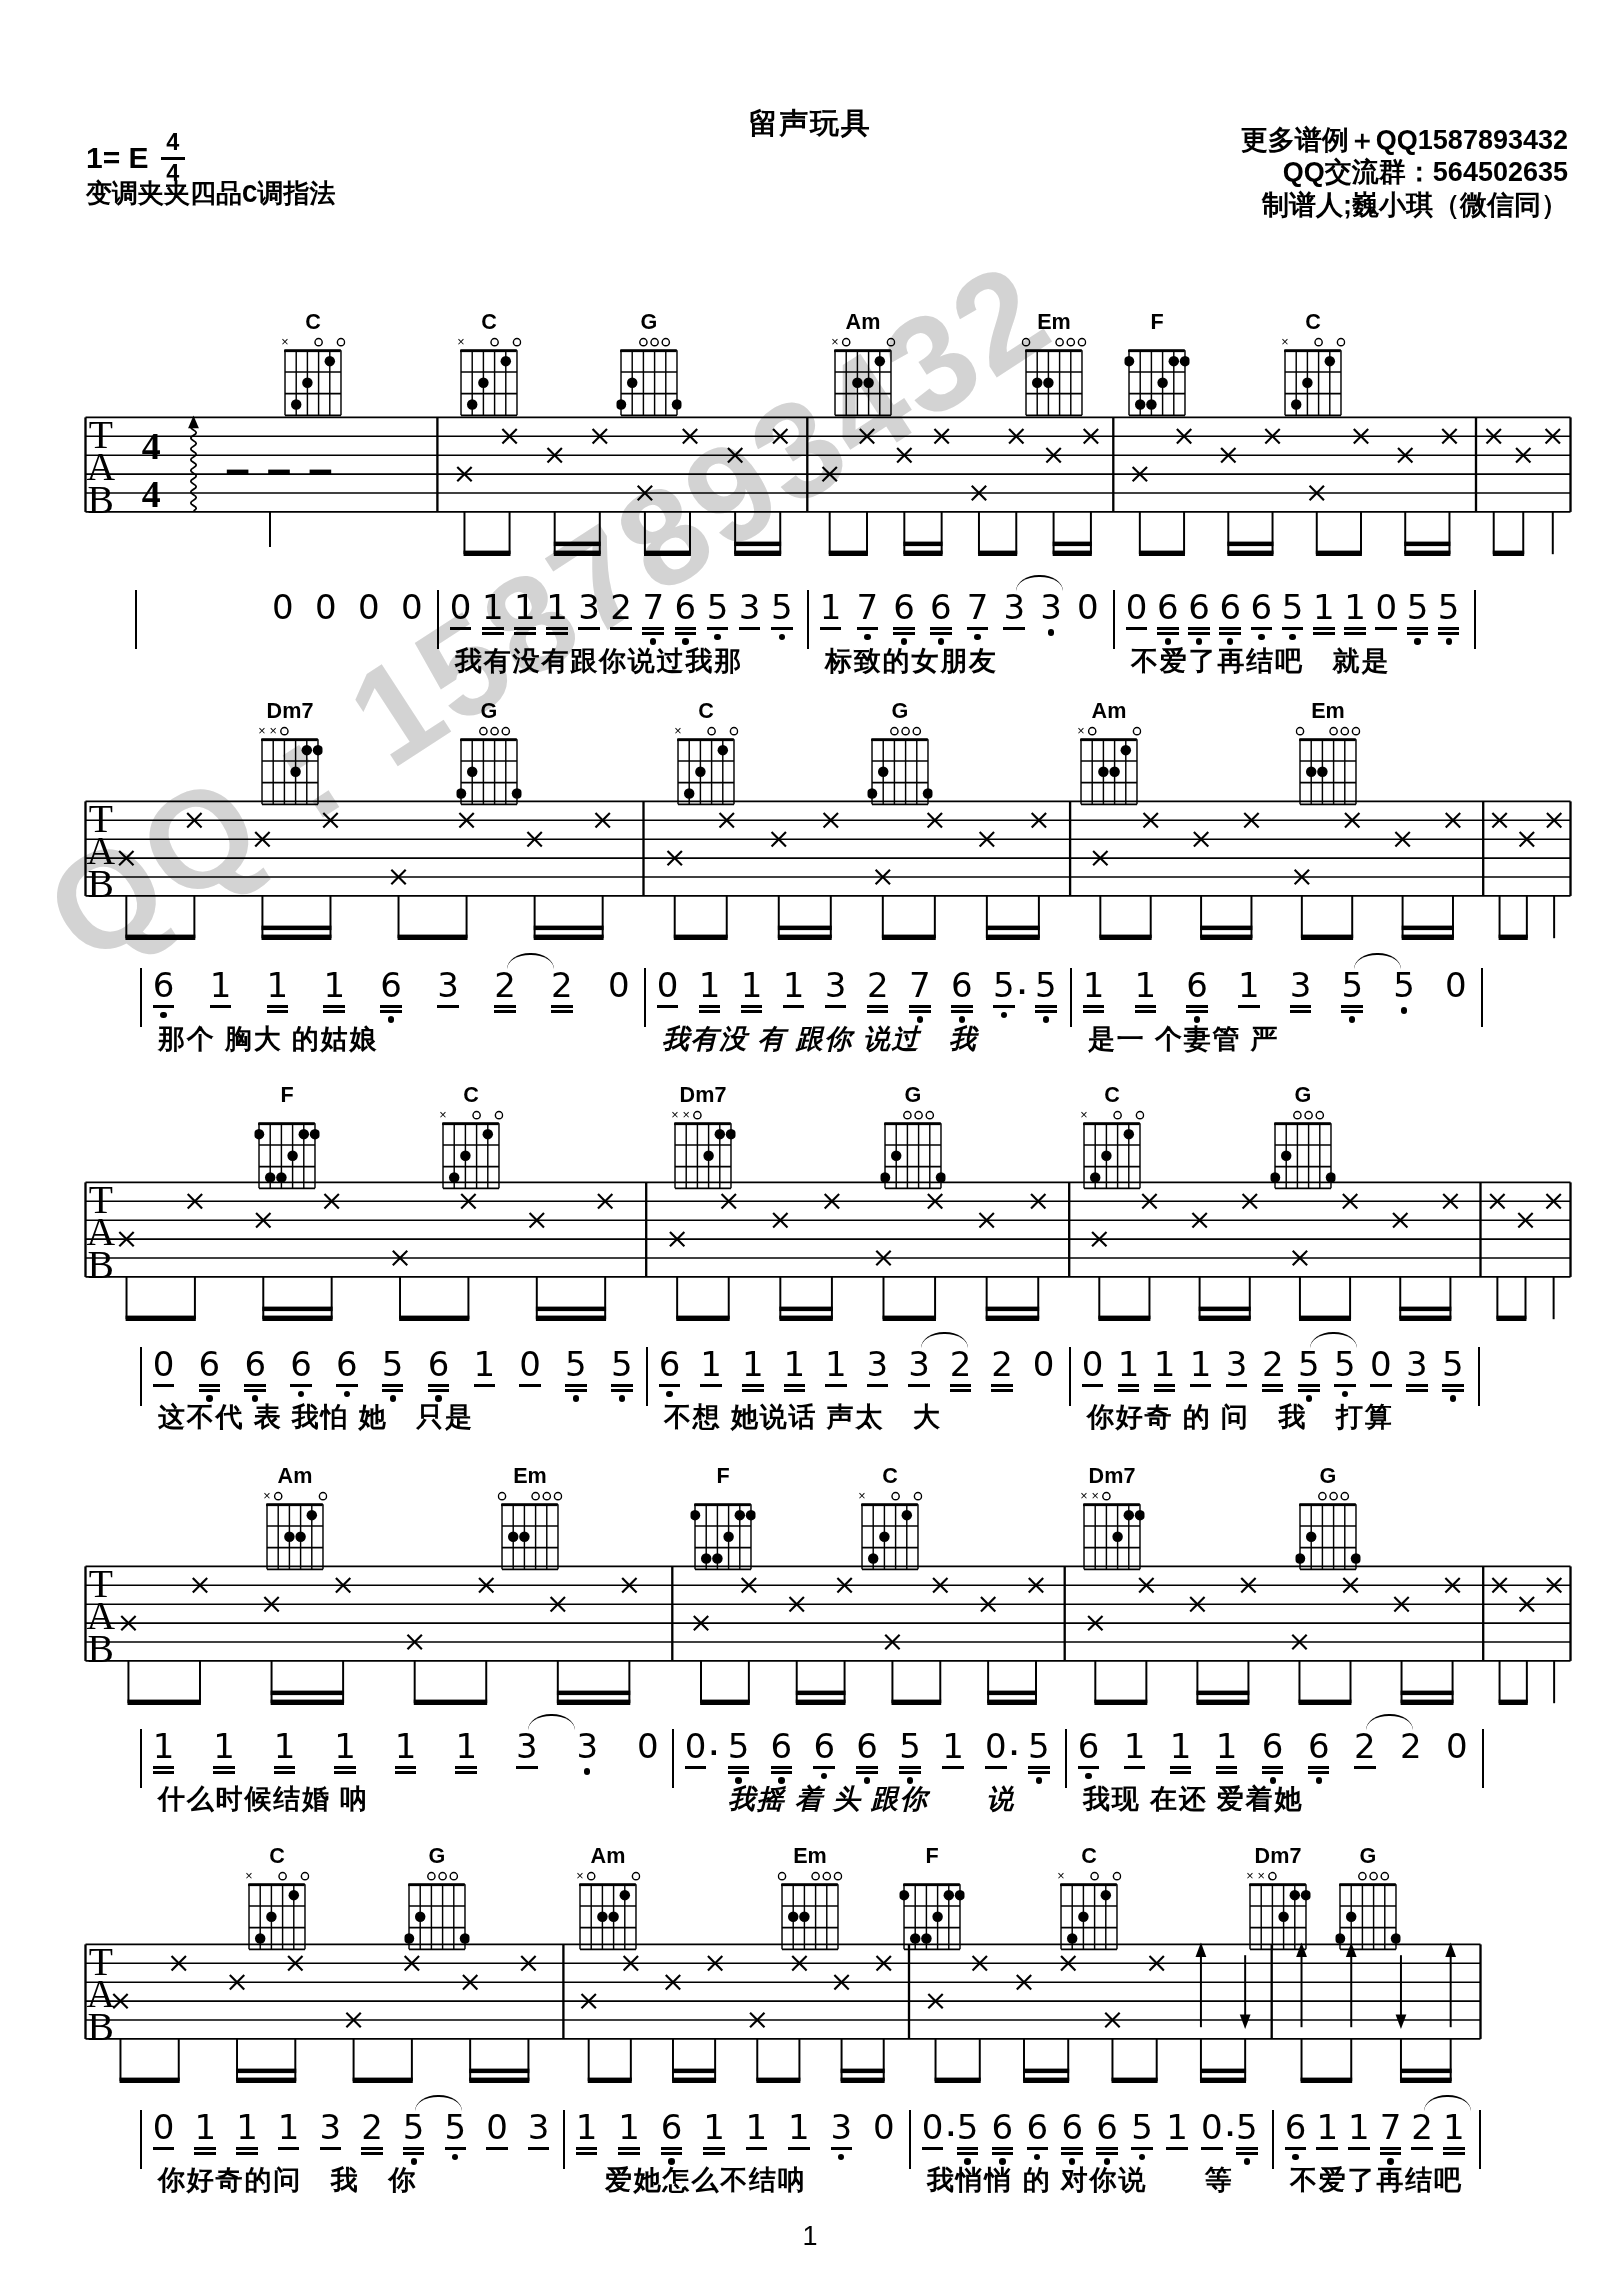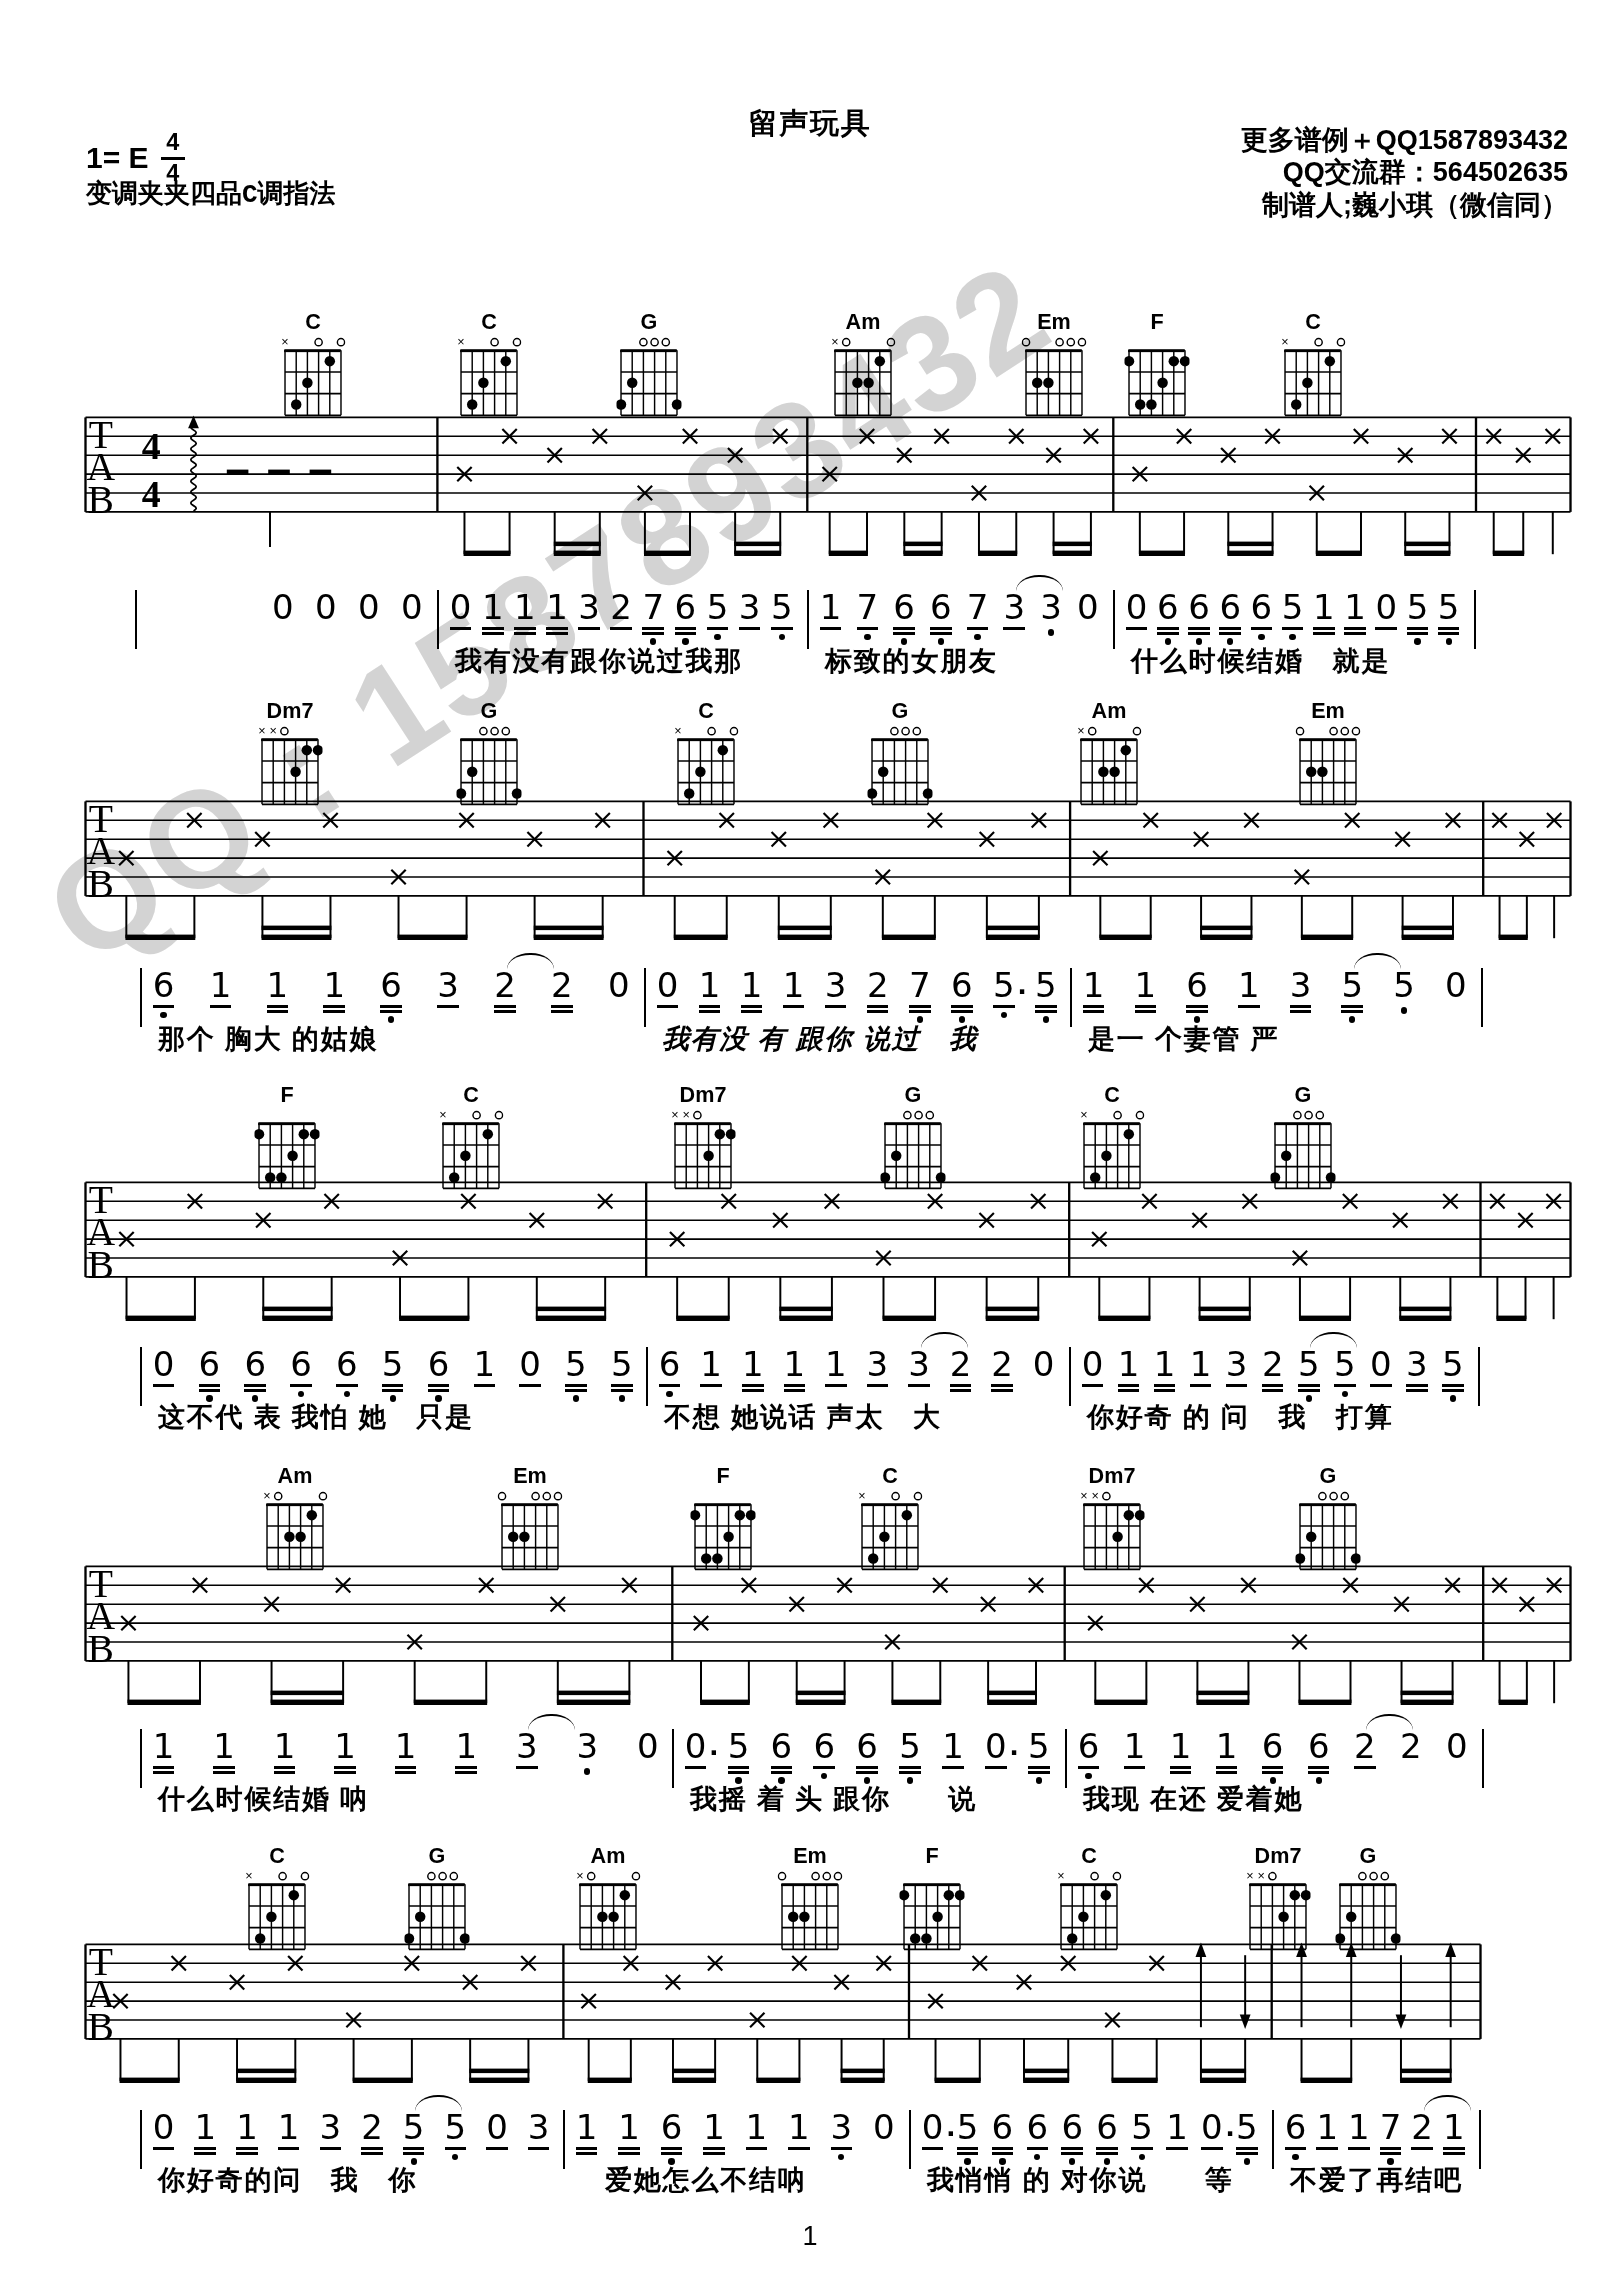--- a/index.html
+++ b/index.html
@@ -486,21 +486,21 @@
           <div class="ul"></div>
           <div class="odot"></div>
         </div>
         <div class="note">
           <div class="digit">5</div>
           <div class="ul"></div>
           <div class="ul"></div>
           <div class="odot"></div>
         </div>
       </div>
-      <div class="lyric" style="left: 1131px; top: 643px;">什么时候结婚　就是</div>
+      <div class="lyric" style="left: 1131px; top: 643px;">不爱了再结吧　就是</div>
       <div class="chord" style="left: 290px; top: 700px;"><div class="cname">Dm7</div><svg width="65" height="85" style="position: static;" viewBox="0 0 72 94">
           <text x="5" y="13" font-size="14" text-anchor="middle" font-family="Liberation Sans">×</text>
           <text x="17.4" y="13" font-size="14" text-anchor="middle" font-family="Liberation Sans">×</text>
           <circle cx="29.8" cy="9" r="4" fill="none" stroke="#000" stroke-width="1.6"></circle>
           <rect x="4" y="17" width="62.4" height="3" fill="#000"></rect>
           <line x1="5" y1="18" x2="5" y2="90" stroke="#000" stroke-width="1.6"></line>
           <line x1="17.4" y1="18" x2="17.4" y2="90" stroke="#000" stroke-width="1.6"></line>
           <line x1="29.8" y1="18" x2="29.8" y2="90" stroke="#000" stroke-width="1.6"></line>
           <line x1="42.2" y1="18" x2="42.2" y2="90" stroke="#000" stroke-width="1.6"></line>
           <line x1="54.6" y1="18" x2="54.6" y2="90" stroke="#000" stroke-width="1.6"></line>
@@ -1581,21 +1581,21 @@
           <div class="ul"></div>
           <div class="aug">·</div>
         </div>
         <div class="note">
           <div class="digit">5</div>
           <div class="ul"></div>
           <div class="ul"></div>
           <div class="odot"></div>
         </div>
       </div>
-      <div class="lyric" style="left: 690px; top: 1781px;">我摇 着 头 跟你　　说</div>
+      <div class="lyric" style="left: 728px; top: 1781px; font-style: italic;">我摇 着 头 跟你　　说</div>
       <div class="measure mlast" style="left: 1065px; top: 1729px; width: 419px;">
         <div class="note">
           <div class="digit">6</div>
           <div class="ul"></div>
           <div class="odot"></div>
         </div>
         <div class="note">
           <div class="digit">1</div>
           <div class="ul"></div>
         </div>

